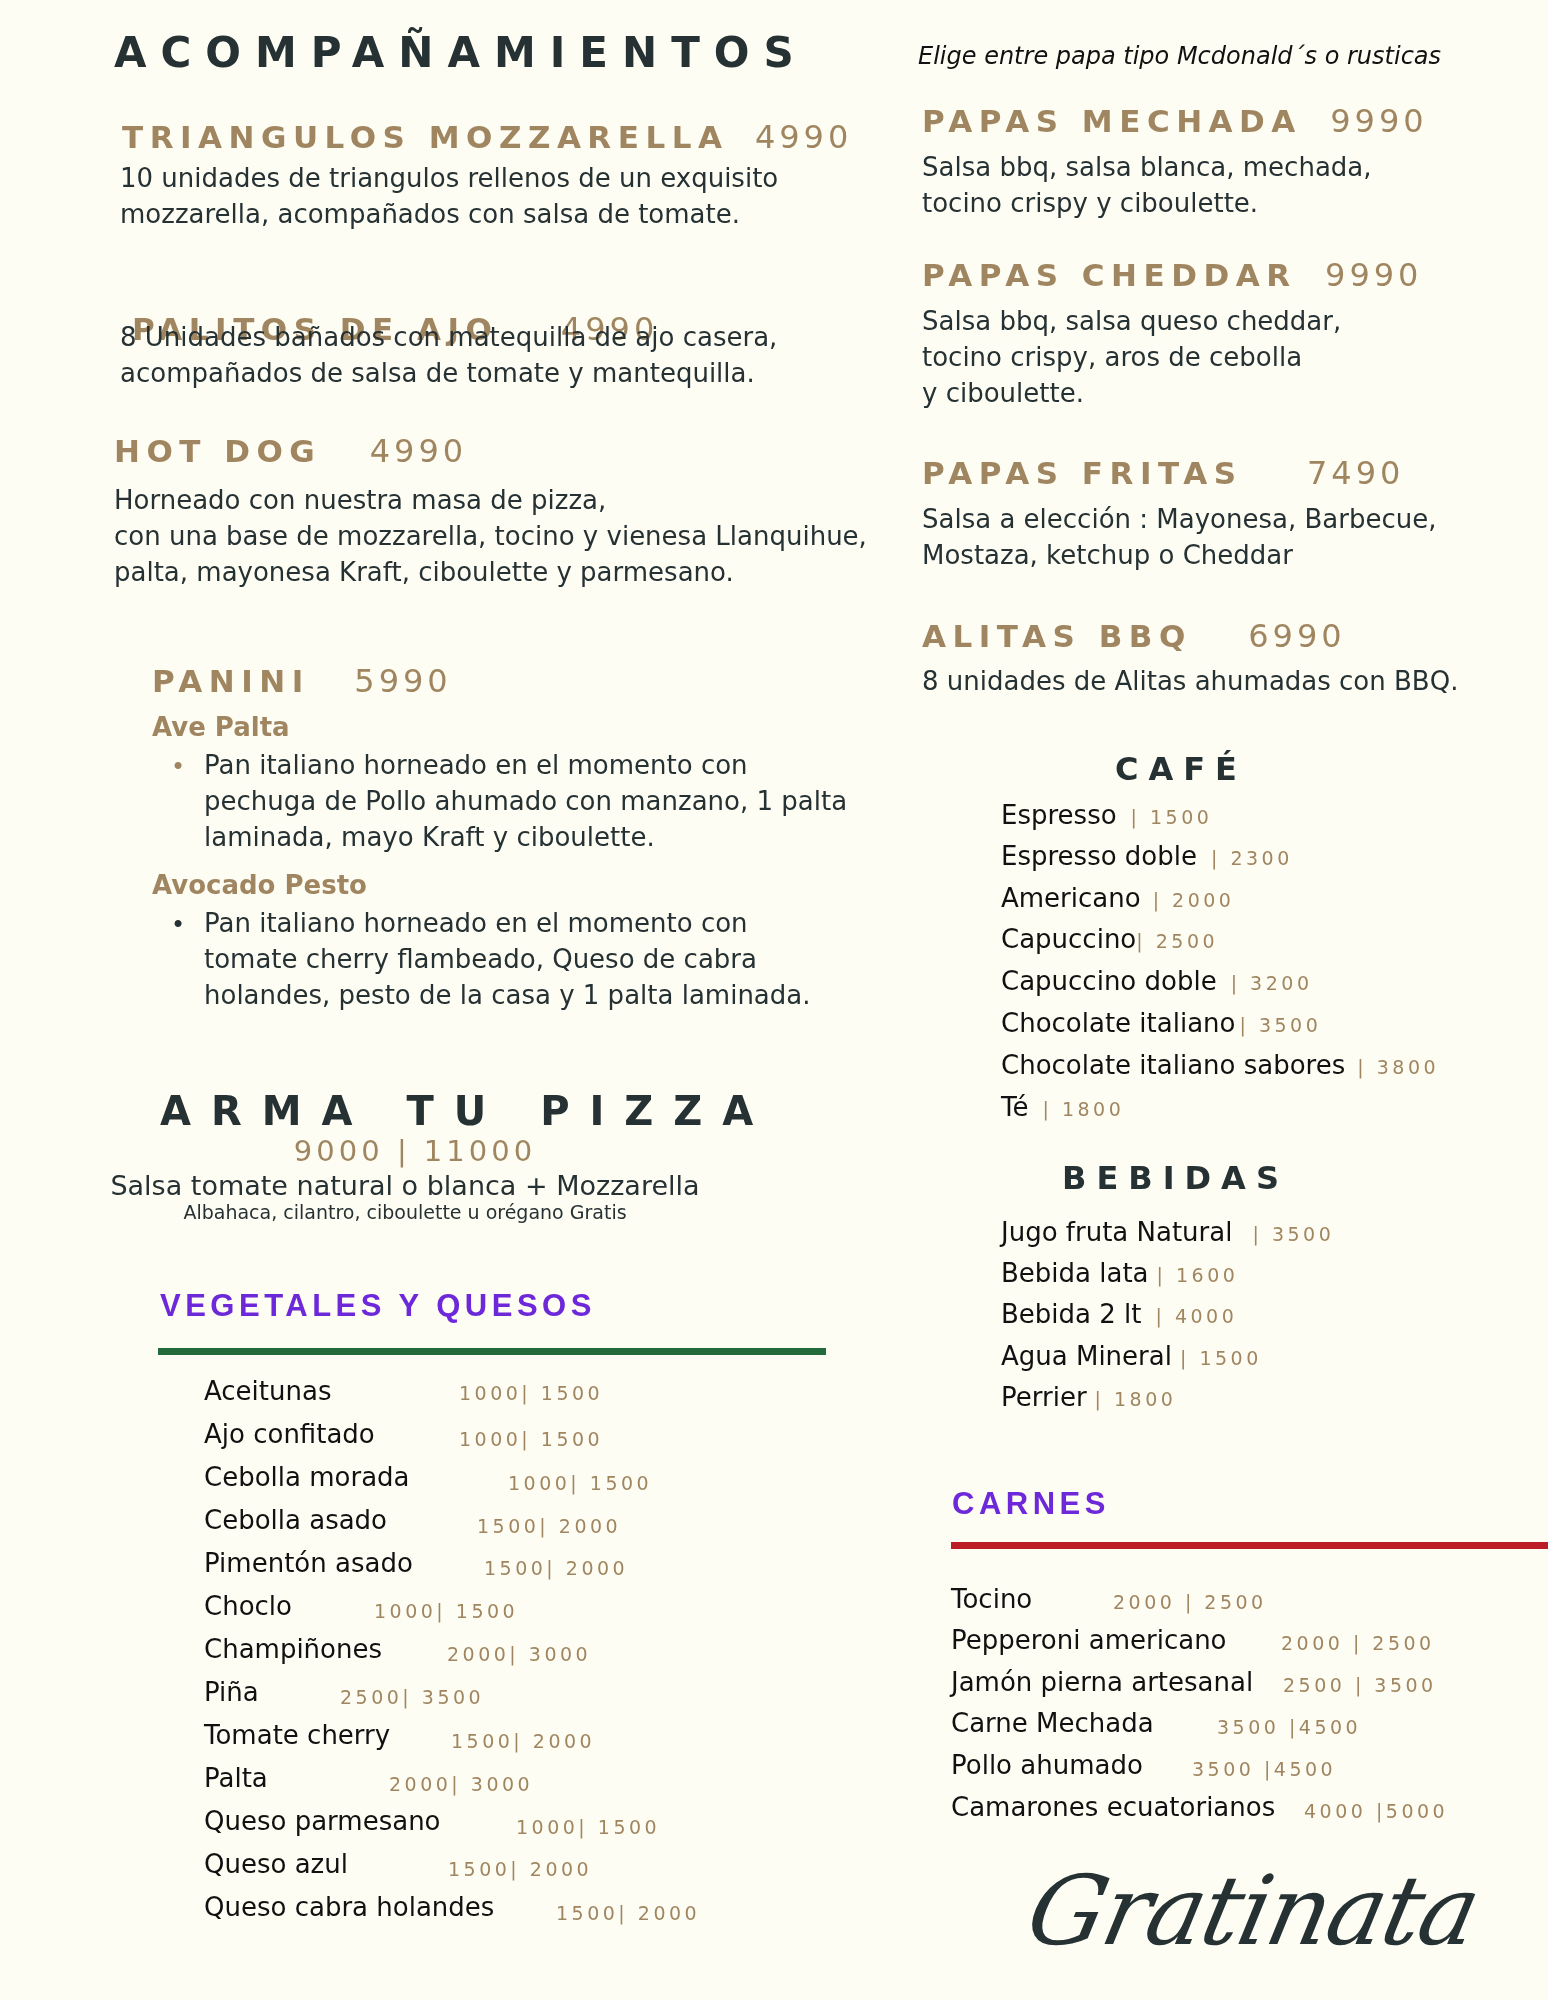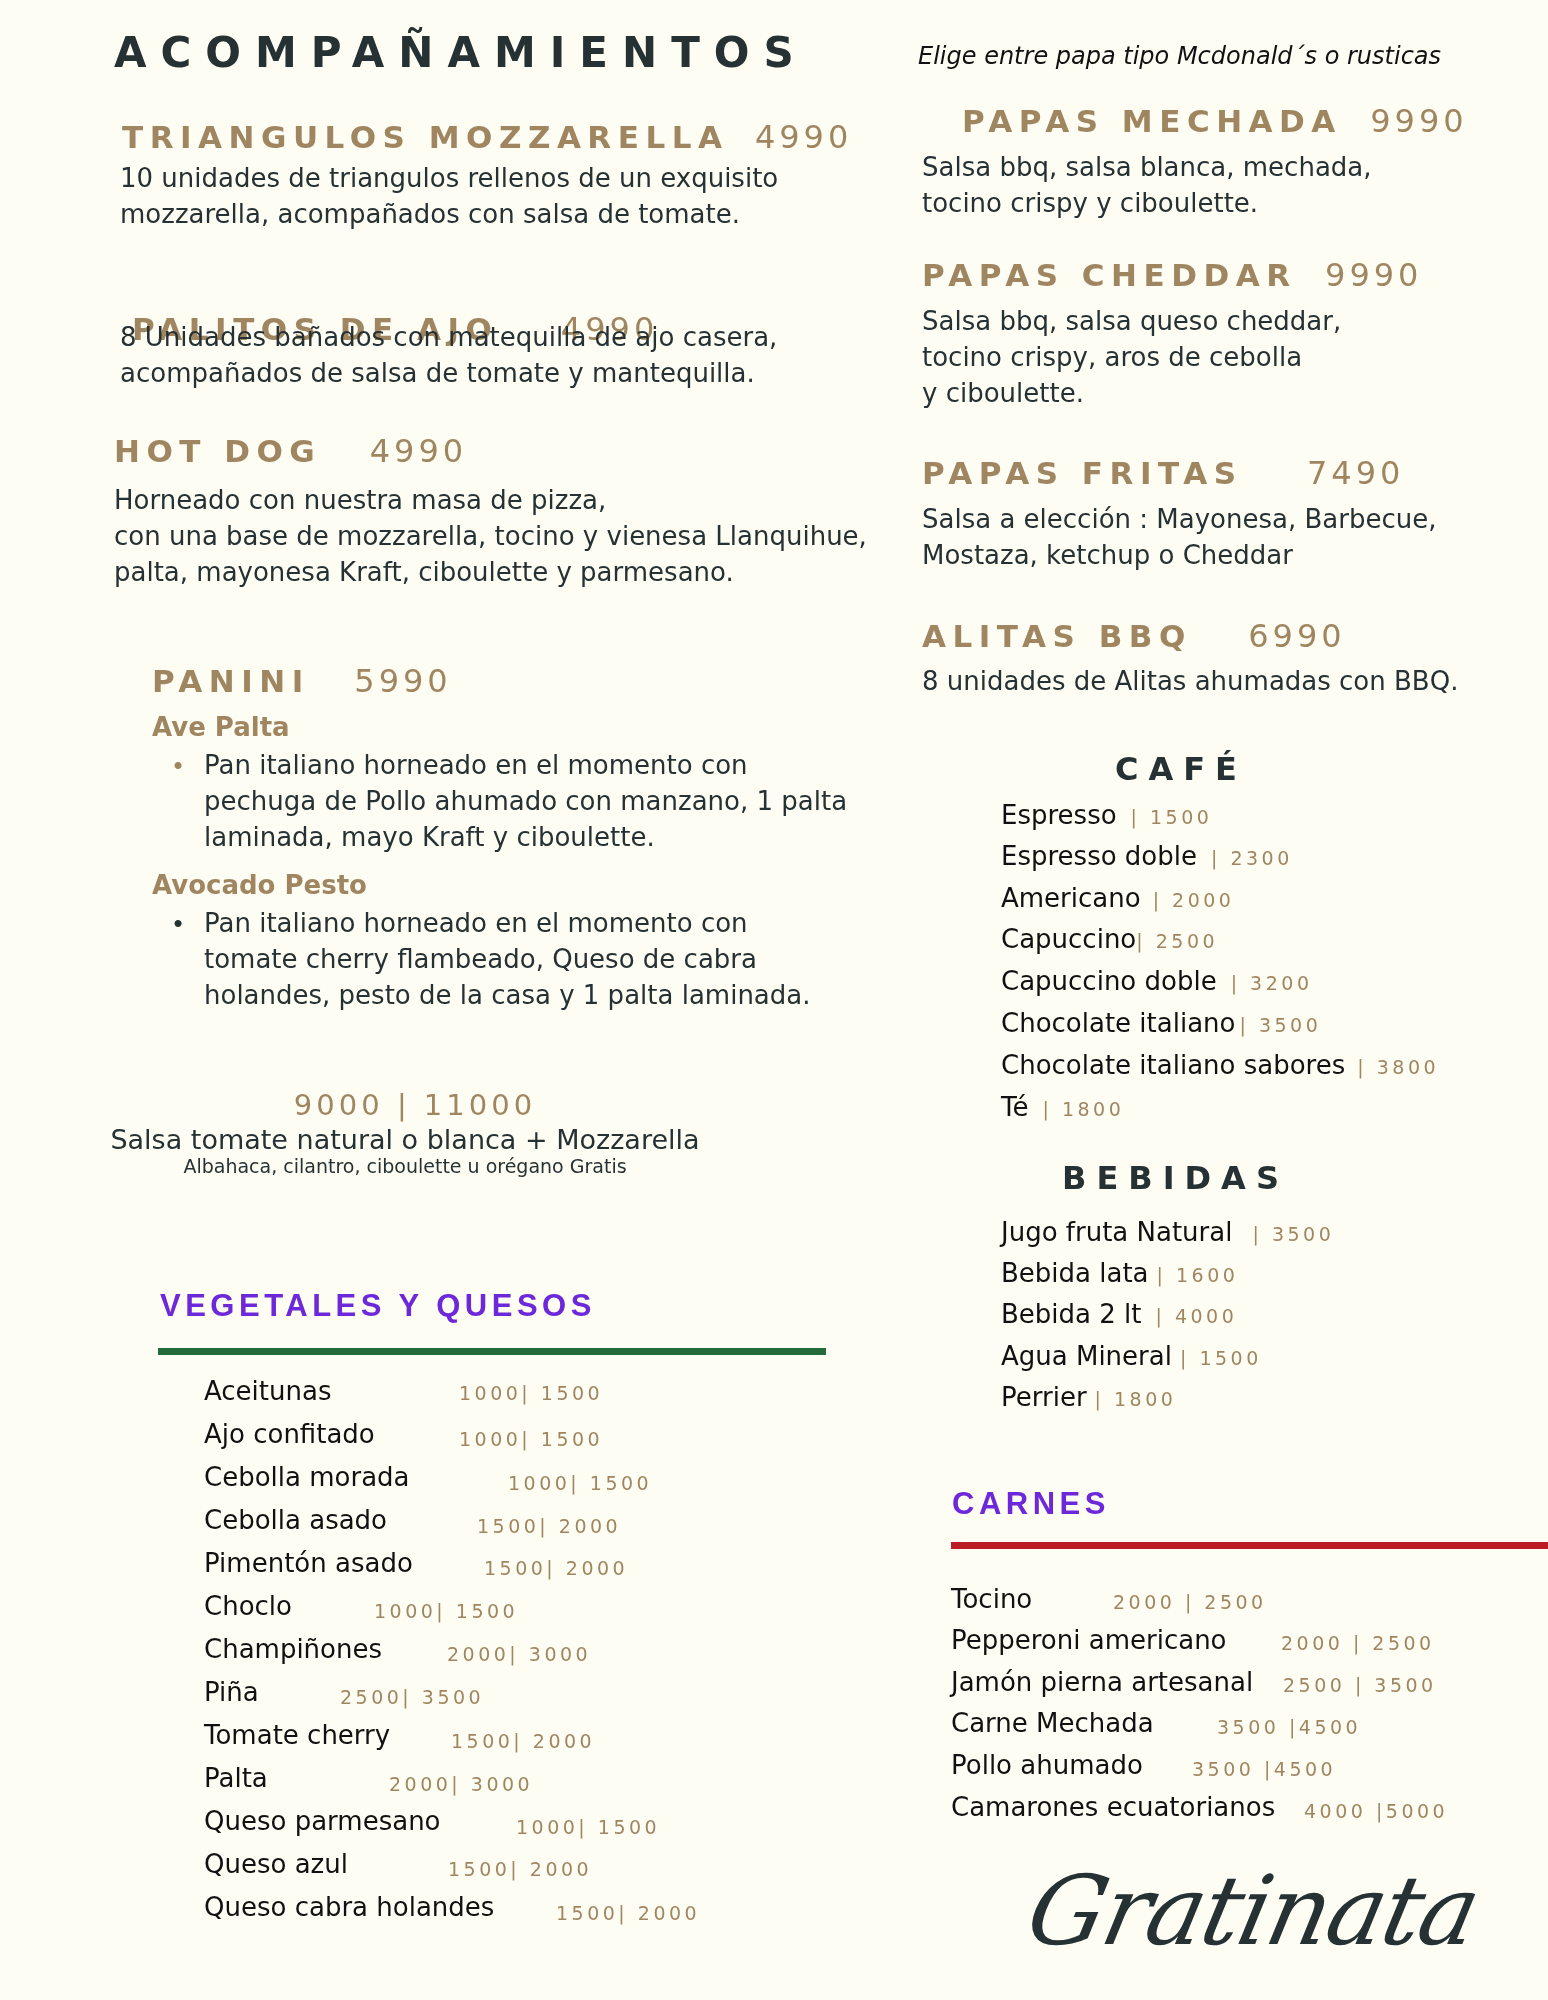--- a/index.html
+++ b/index.html
@@ -95,20 +95,21 @@
 </div>
 <div class="abs sub-head" style="left:152px; top:870px;">Avocado Pesto</div>
 <div class="abs bullet-row" style="left:152px; top:905px;">
   <span class="bullet-dot">•</span>
   <span class="desc">Pan italiano horneado en el momento con
 tomate cherry flambeado, Queso de cabra
 holandes, pesto de la casa y 1 palta laminada.</span>
 </div>
 
 <div class="abs" style="left:140px; top:1088px; width:620px; text-align:center;">
+  <div style="font-family:'DejaVu Sans',sans-serif; font-weight:bold; font-size:40px; letter-spacing:20px; color:#263133; margin-left:20px;">ARMA TU PIZZA</div>
   <div style="font-family:'DejaVu Sans',sans-serif; font-size:29px; letter-spacing:4px; color:#a08660; margin-top:0px; margin-left:-70px;">9000 | 11000</div>
   <div style="font-family:'DejaVu Sans',sans-serif; font-size:27px; color:#263133; margin-top:2px; margin-left:-90px;">Salsa tomate natural o blanca + Mozzarella</div>
   <div style="font-family:'DejaVu Sans',sans-serif; font-size:19px; color:#263133; margin-left:-90px;">Albahaca, cilantro, ciboulette u orégano Gratis</div>
 </div>
 
 <div class="abs sec-head-gold" style="left:160px; top:1288px;">VEGETALES Y QUESOS</div>
 <div class="rule" style="left:158px; top:1348px; width:668px; background:#236b3a;"></div>
 
 <div class="abs" style="left:204px; top:1376px;">
   <div style="position:absolute; top:0; left:0;"><span class="list-name">Aceitunas</span><span class="list-price" style="position:absolute; left:255px; top:6px;">1000| 1500</span></div>
@@ -121,21 +122,21 @@
   <div style="position:absolute; top:301px; left:0;"><span class="list-name">Piña</span><span class="list-price" style="position:absolute; left:136px; top:9px;">2500| 3500</span></div>
   <div style="position:absolute; top:344px; left:0;"><span class="list-name">Tomate cherry</span><span class="list-price" style="position:absolute; left:247px; top:10px;">1500| 2000</span></div>
   <div style="position:absolute; top:387px; left:0;"><span class="list-name">Palta</span><span class="list-price" style="position:absolute; left:185px; top:10px;">2000| 3000</span></div>
   <div style="position:absolute; top:430px; left:0;"><span class="list-name">Queso parmesano</span><span class="list-price" style="position:absolute; left:312px; top:10px;">1000| 1500</span></div>
   <div style="position:absolute; top:473px; left:0;"><span class="list-name">Queso azul</span><span class="list-price" style="position:absolute; left:244px; top:9px;">1500| 2000</span></div>
   <div style="position:absolute; top:516px; left:0;"><span class="list-name">Queso cabra holandes</span><span class="list-price" style="position:absolute; left:352px; top:10px;">1500| 2000</span></div>
 </div>
 
 <div class="abs" style="left:918px; top:42px; font-family:'DejaVu Sans',sans-serif; font-style:italic; font-size:24px; color:#111;">Elige entre papa tipo Mcdonald´s o rusticas</div>
 
-<div class="abs" style="left:962px; top:102px;text-align:center;">
+<div class="abs" style="left:922px; top:102px;text-align:center;">
   <span class="item-head">PAPAS MECHADA</span>
   <span class="item-price" style="margin-left:24px;">9990</span>
 </div>
 <div class="abs desc" style="left:922px; top:149px;">Salsa bbq, salsa blanca, mechada,
 tocino crispy y ciboulette.</div>
 
 <div class="abs" style="left:922px; top:256px;">
   <span class="item-head">PAPAS CHEDDAR</span>
   <span class="item-price" style="margin-left:24px;">9990</span>
 </div>

